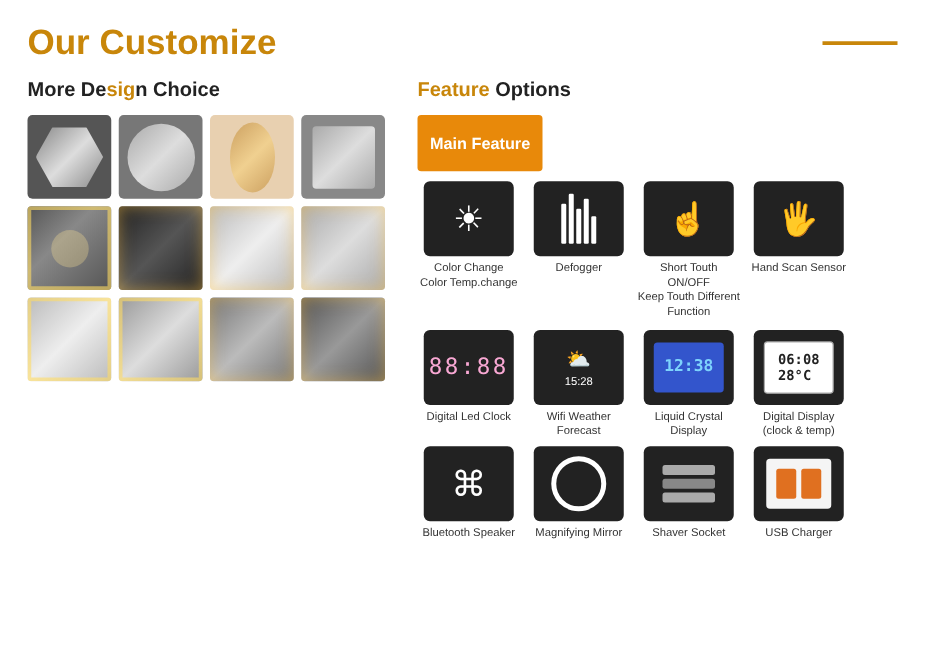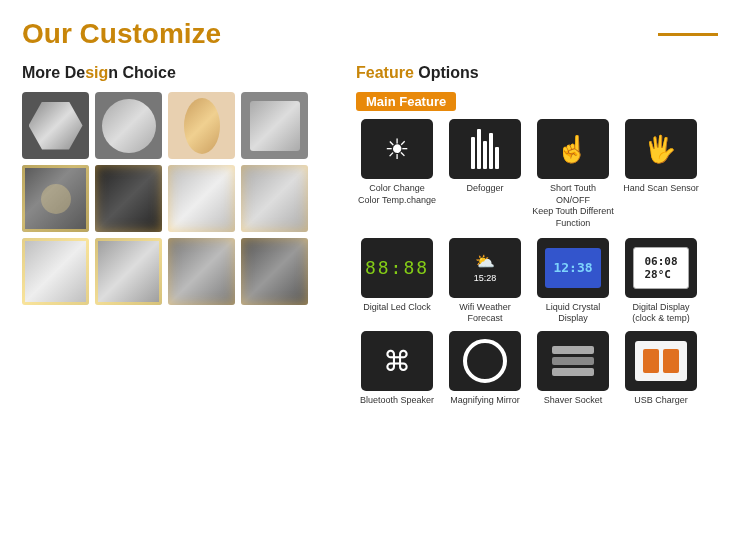--- a/index.html
+++ b/index.html
@@ -26,21 +26,21 @@
     }
     .header-line {
       width: 60px;
       height: 3px;
       background: #c8860a;
       margin-right: 10px;
     }
     
     .main-content {
       display: flex;
-      gap: 34px;
+      gap: 12px;
     }
     
     .left-col {
       width: 300px;
       flex-shrink: 0;
     }
     .section-title {
       font-size: 16px;
       font-weight: bold;
       color: #222;
@@ -58,21 +58,21 @@
 
     
     .right-col {
       flex: 1;
     }
     .feature-section-label {
       background: #e8890a;
       color: #fff;
       font-size: 13px;
       font-weight: bold;
-      padding: 2px 10px;
+      padding: 15px 10px;
       border-radius: 3px;
       margin-bottom: 8px;
       display: inline-block;
     }
     .feature-grid {
       display: flex;
       gap: 6px;
       margin-bottom: 6px;
       flex-wrap: wrap;
     }
@@ -111,21 +111,21 @@
     }
     .defog-bar {
       width: 4px;
       background: #fff;
       border-radius: 1px;
     }
     
     .icon-clock-led {
       font-family: monospace;
       font-size: 18px;
-      color: #84cc16;
+      color: #f9a8d4;
       letter-spacing: 2px;
     }
     .icon-lcd {
       background: #3355cc;
       width: 56px;
       height: 40px;
       border-radius: 3px;
       display: flex;
       align-items: center;
       justify-content: center;

